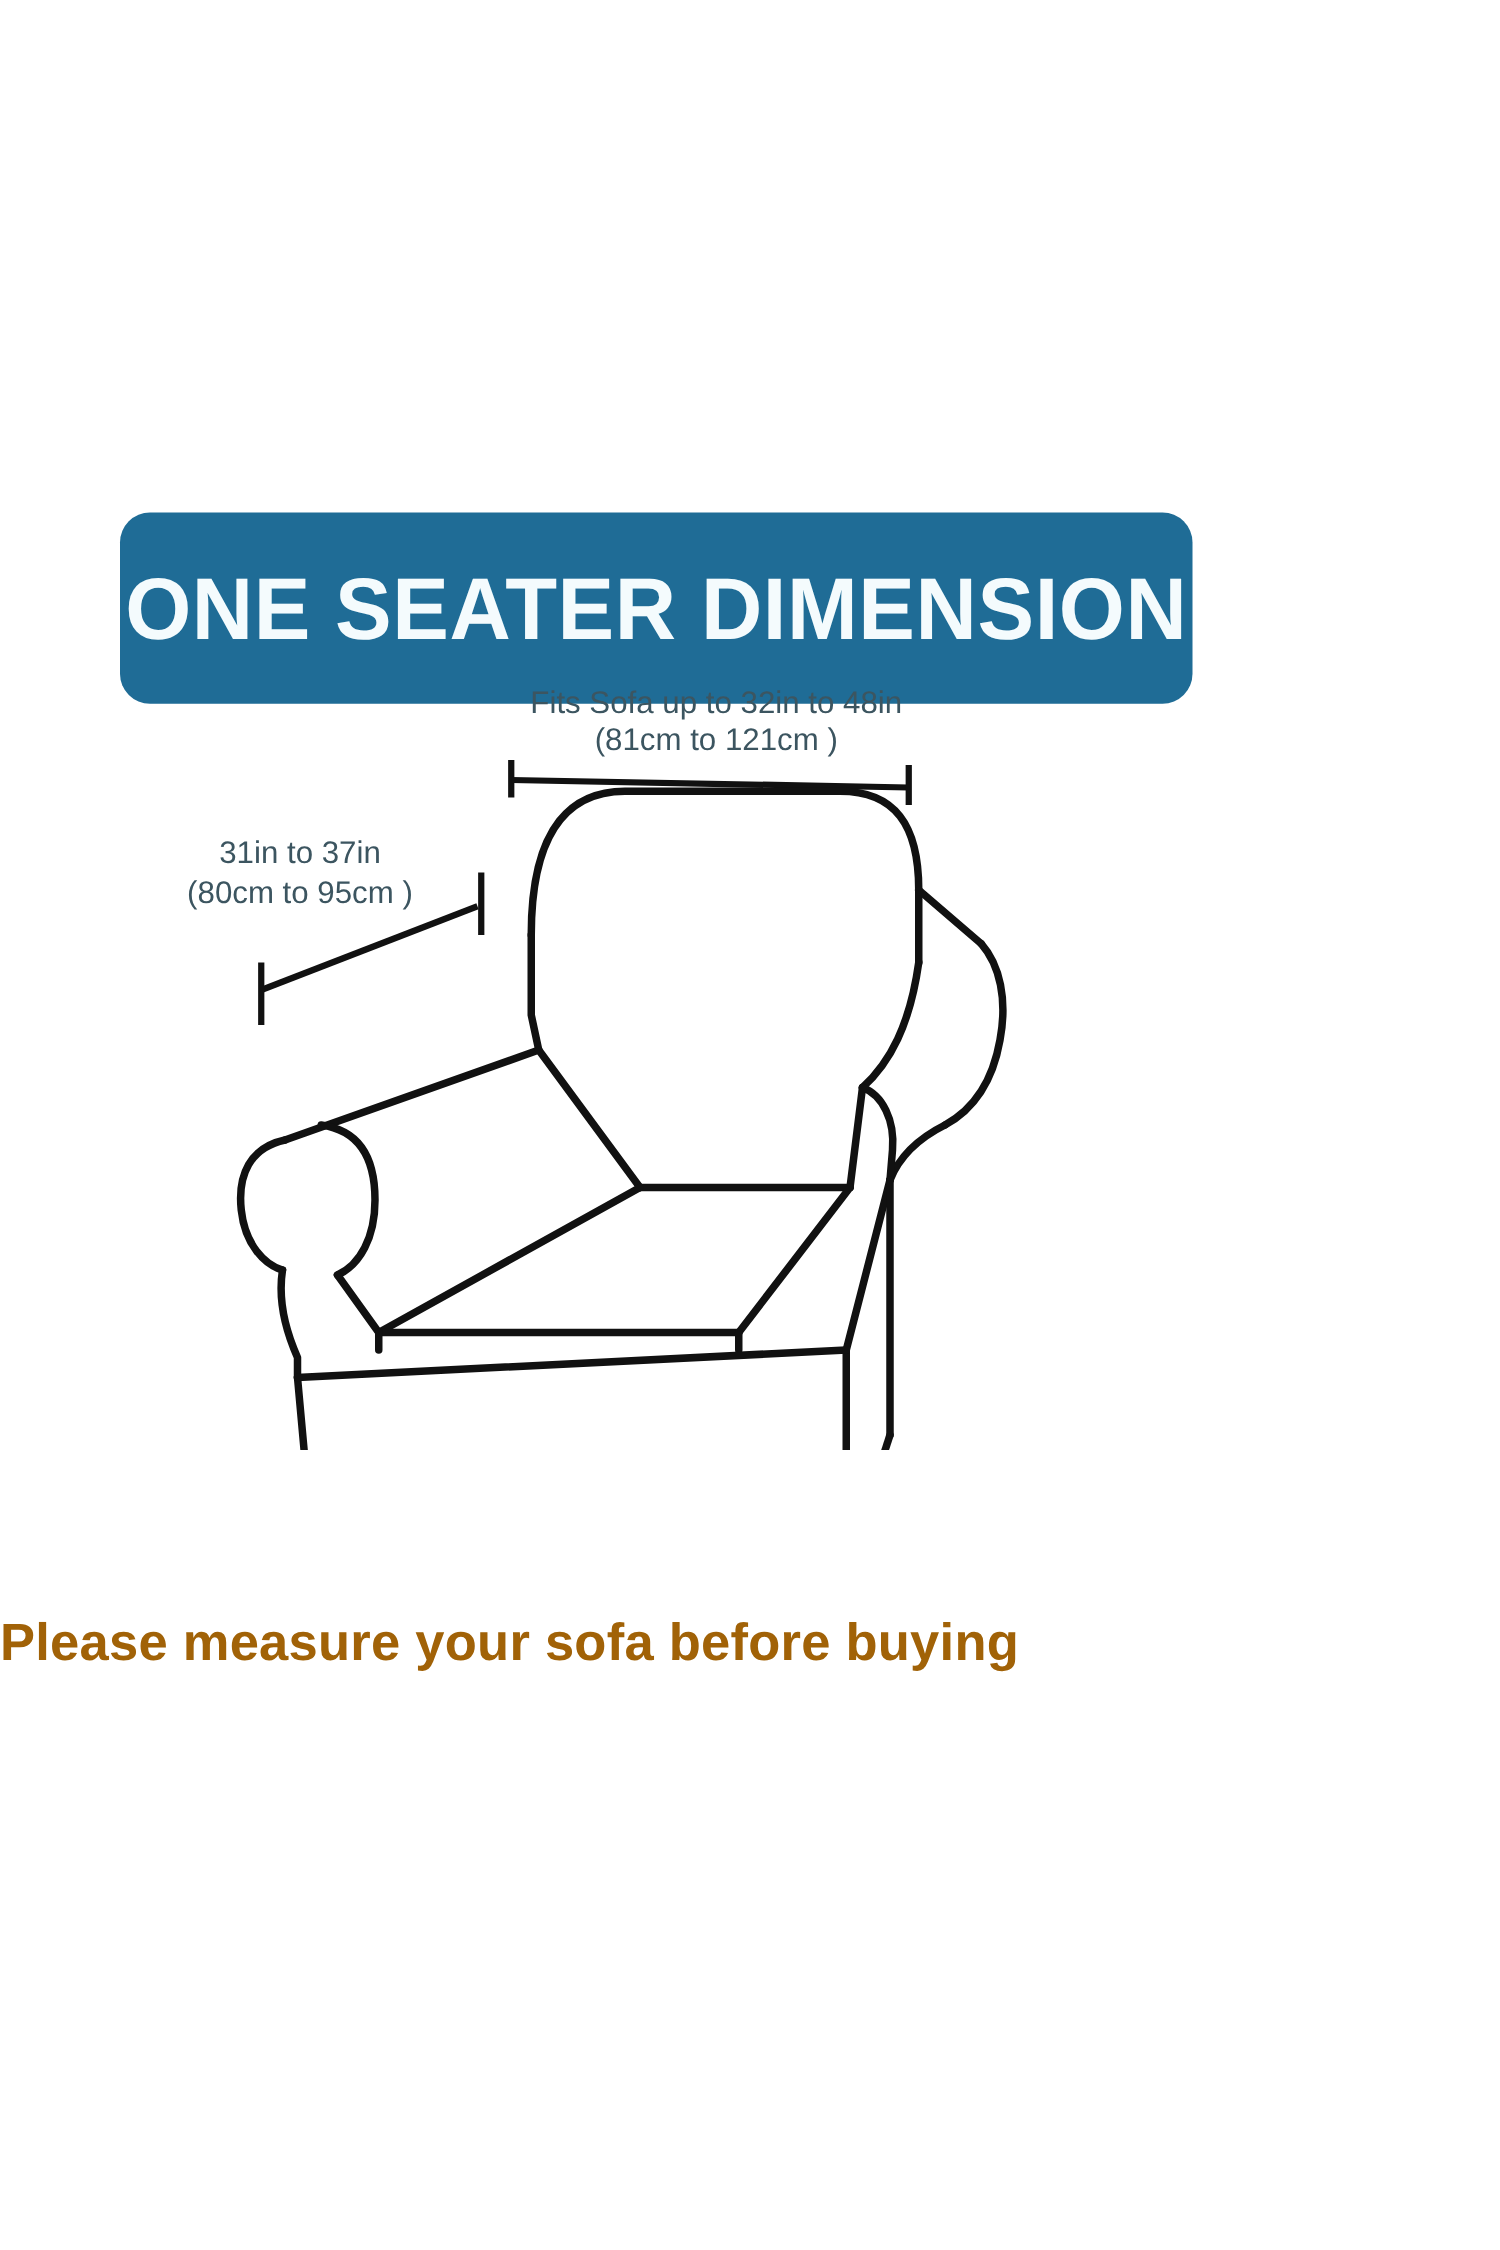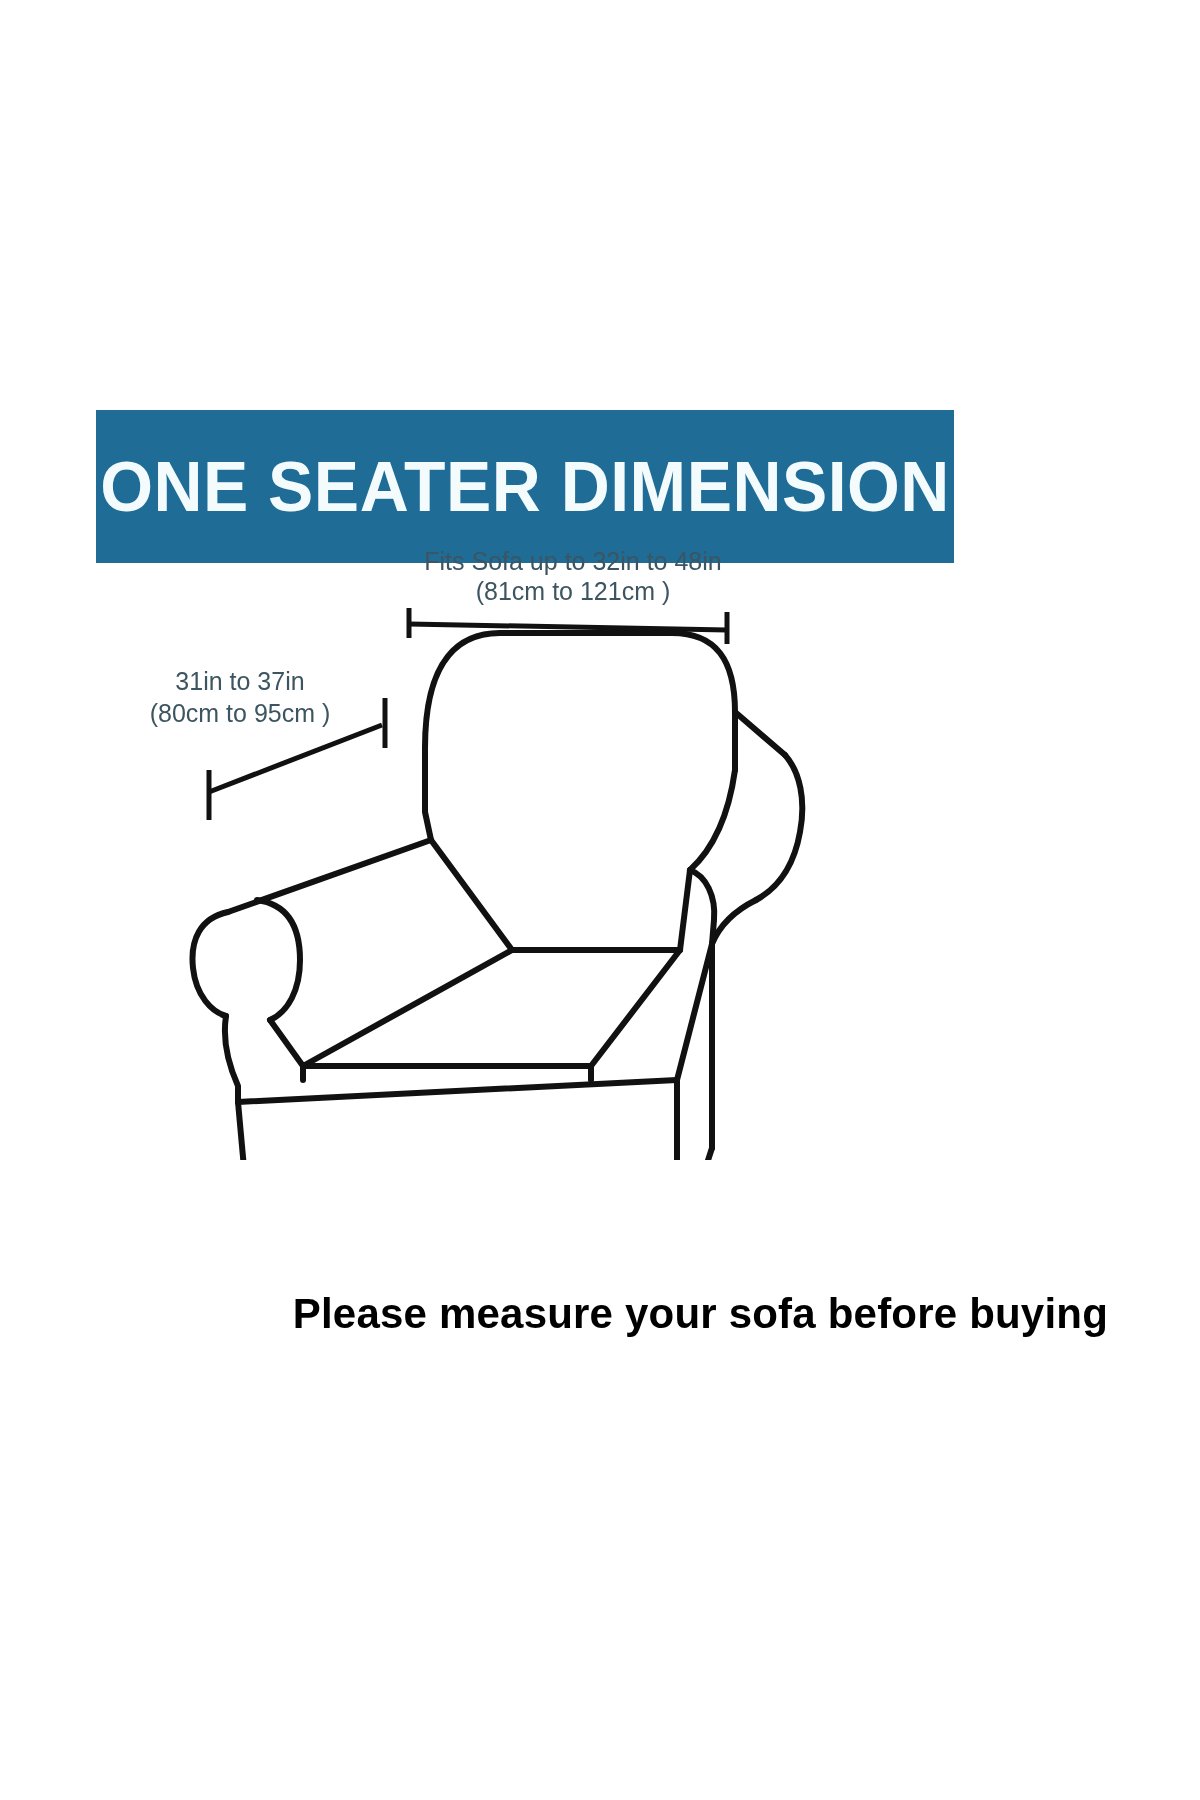--- a/index.html
+++ b/index.html
@@ -19,20 +19,21 @@
   #banner {
     position: absolute;
     left: 96px;
     top: 410px;
     width: 858px;
     height: 153px;
     background: #1f6c96;
     display: flex;
     align-items: center;
     justify-content: center;
+    border-radius: 24px;
   }
   #banner-title {
     color: #f4fbfd;
     font-family: "Liberation Sans Narrow", "Liberation Sans", sans-serif;
     font-weight: bold;
     font-size: 70px;
     letter-spacing: 0.5px;
     line-height: 1;
     white-space: nowrap;
     transform: scaleX(0.97);
@@ -54,22 +55,22 @@
     font-size: 25px;
     fill: #3c5560;
   }
 
   
   #caption {
     position: absolute;
     left: 0;
     top: 1290px;
     width: 1108px;
-    text-align: right;
-    color: #000000;
+    text-align: left;
+    color: #a16207;
     font-family: "Liberation Sans Narrow", "Liberation Sans", sans-serif;
     font-weight: bold;
     font-size: 42px;
     letter-spacing: 0.2px;
     white-space: nowrap;
   }
 </style>
 </head>
 <body>
 

